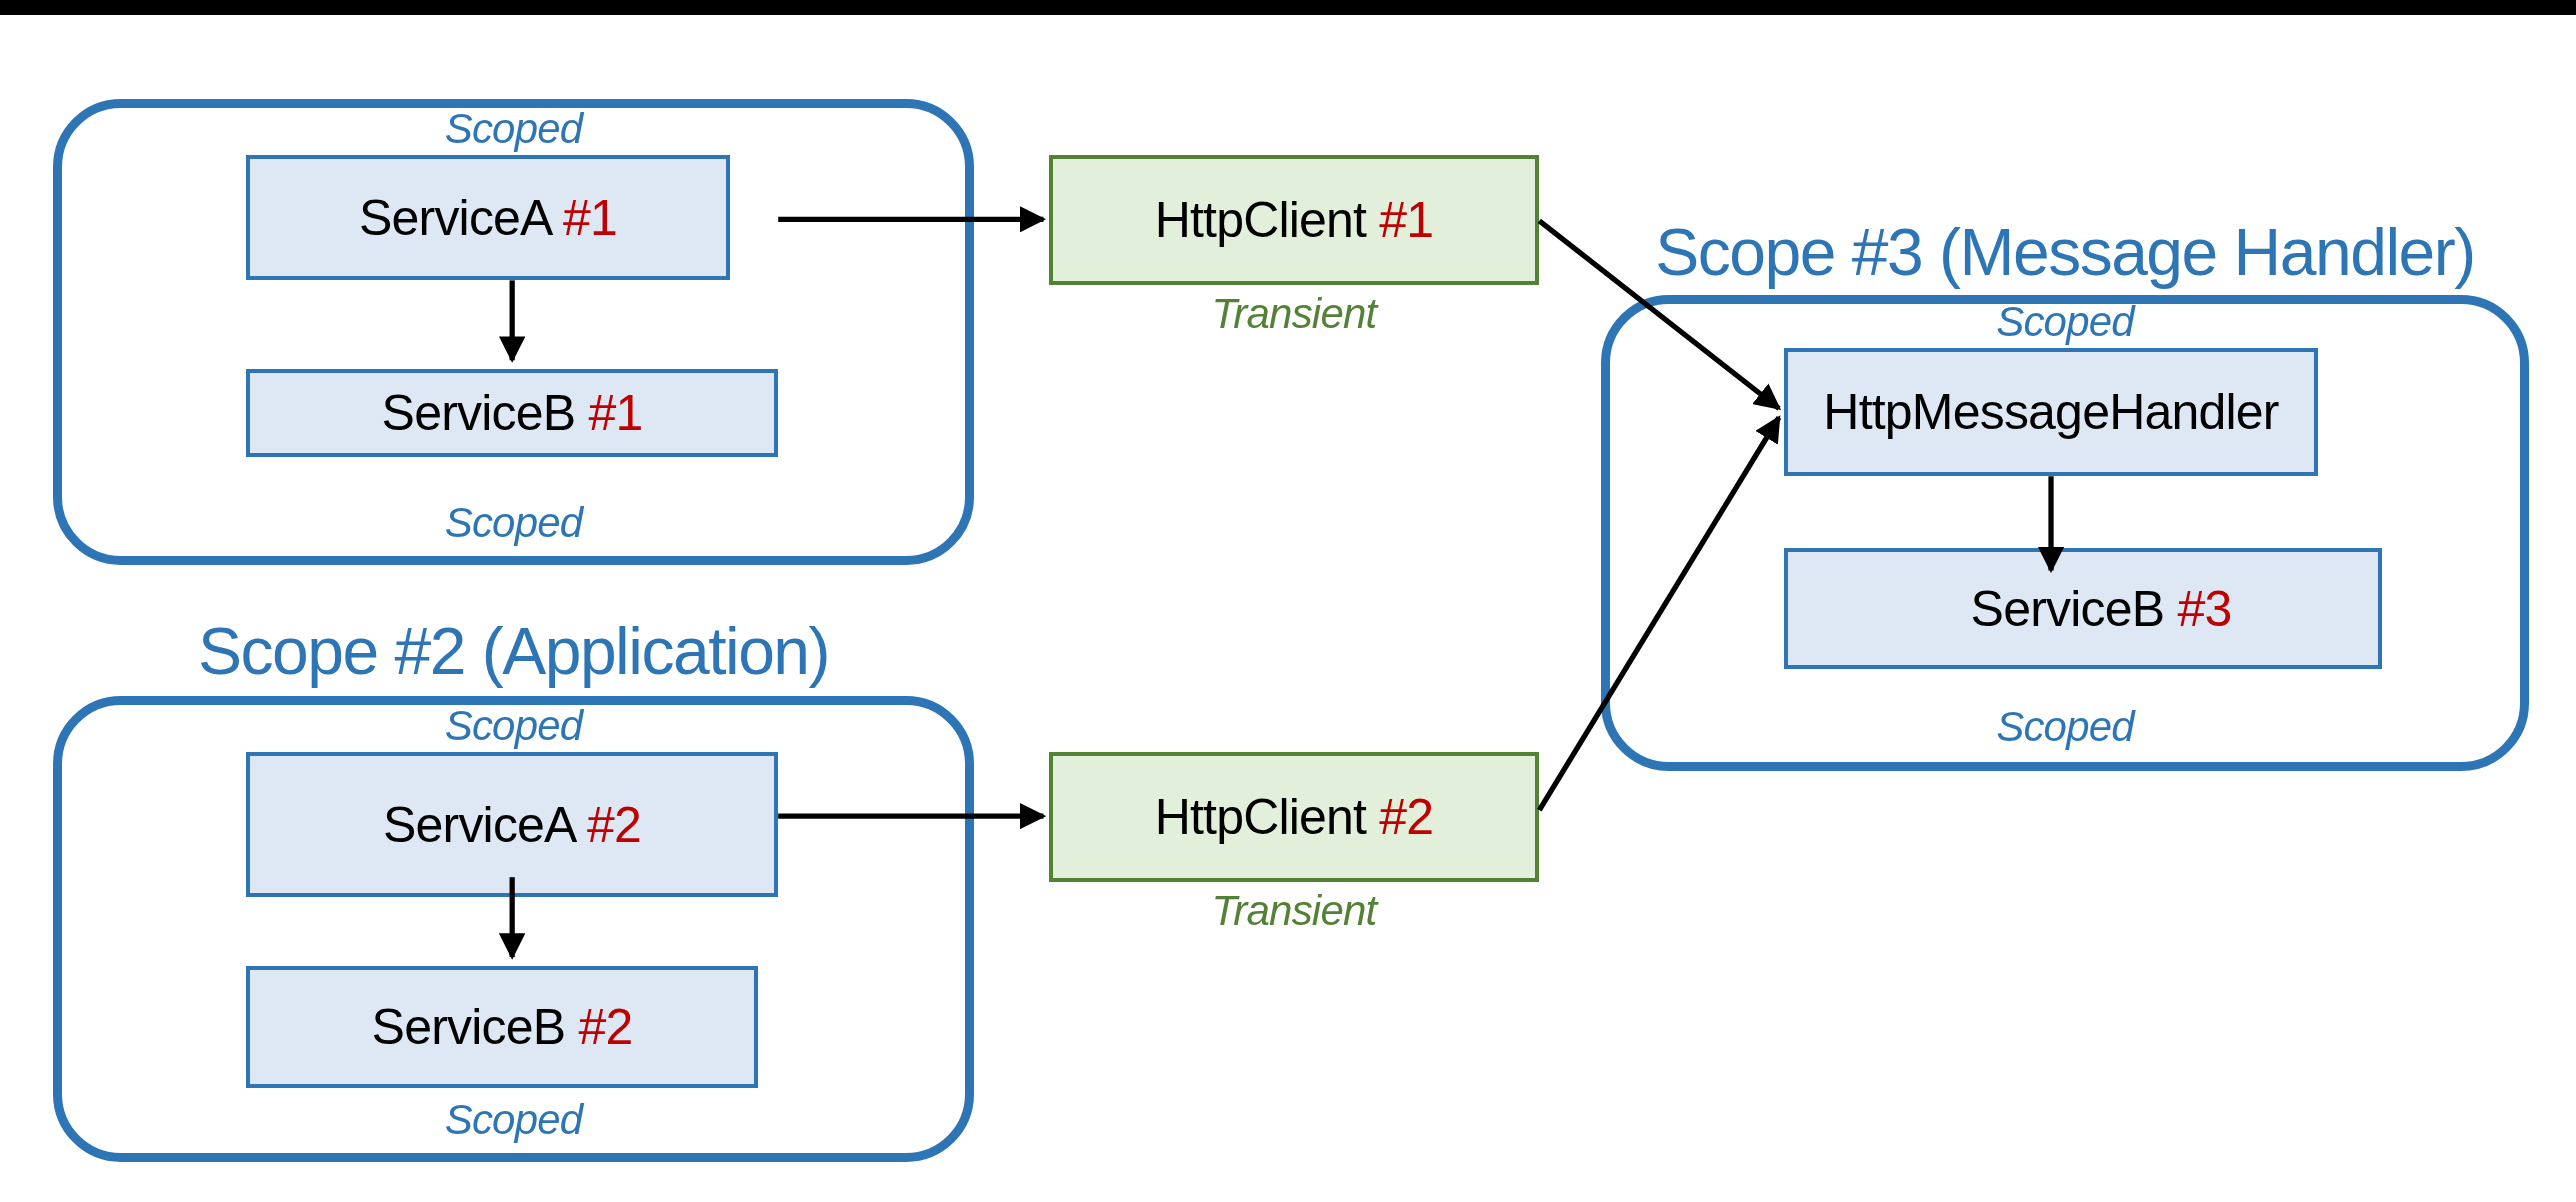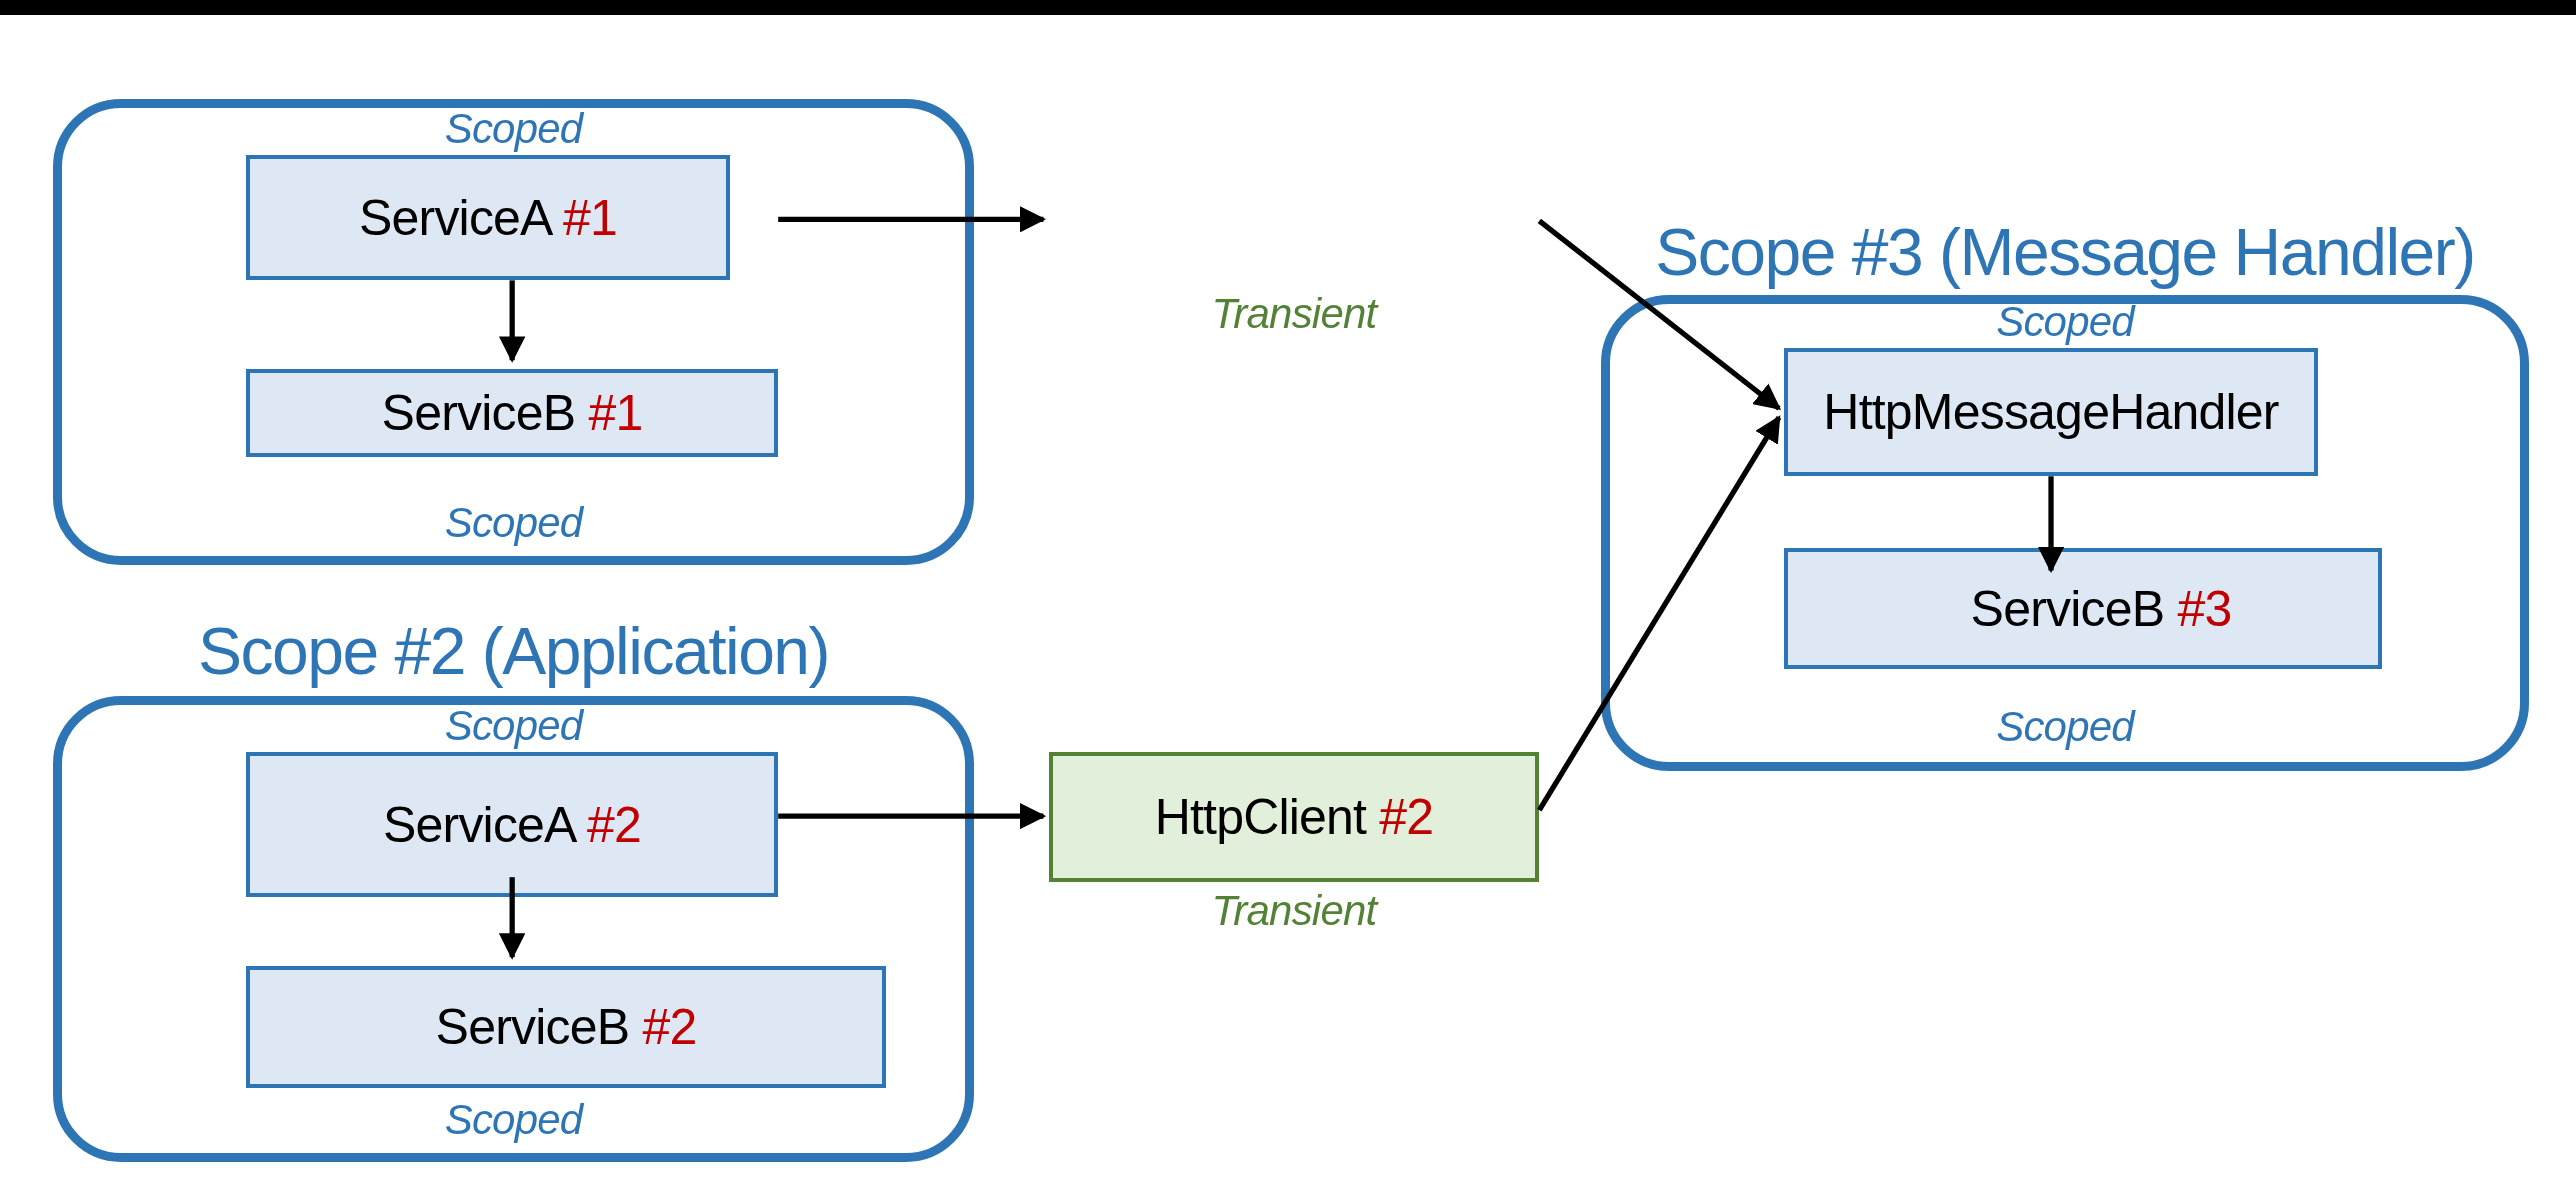--- a/index.html
+++ b/index.html
@@ -80,25 +80,28 @@
     <span class="box-label"><span>ServiceB</span> <span class="instance">#1</span></span>
   </div>
   <div class="abs sub-label" style="left:53px;top:498px;width:921px;height:50px;">Scoped</div>
 
   <div class="abs scope-title" style="left:53px;top:612px;width:921px;height:78px;">Scope #2 (Application)</div>
   <div class="scope-rect" style="left:53px;top:696px;width:921px;height:466px;"></div>
   <div class="abs sub-label" style="left:53px;top:701px;width:921px;height:50px;">Scoped</div>
   <div class="service-box" style="left:246px;top:752px;width:532px;height:145px;">
     <span class="box-label"><span>ServiceA</span> <span class="instance">#2</span></span>
   </div>
-  <div class="service-box" style="left:246px;top:966px;width:640px;height:122px;">
+  <div class="service-box" style="left:246px;top:966px;width:512px;height:122px;">
     <span class="box-label"><span>ServiceB</span> <span class="instance">#2</span></span>
   </div>
   <div class="abs sub-label" style="left:53px;top:1095px;width:921px;height:50px;">Scoped</div>
 
+  <div class="client-box" style="left:1049px;top:155px;width:490px;height:130px;">
+    <span class="box-label"><span>HttpClient</span> <span class="instance">#1</span></span>
+  </div>
   <div class="abs transient-label" style="left:1049px;top:290px;width:490px;height:48px;">Transient</div>
 
   <div class="client-box" style="left:1049px;top:752px;width:490px;height:130px;">
     <span class="box-label"><span>HttpClient</span> <span class="instance">#2</span></span>
   </div>
   <div class="abs transient-label" style="left:1049px;top:887px;width:490px;height:48px;">Transient</div>
 
   <div class="abs scope-title" style="left:1601px;top:213px;width:928px;height:78px;">Scope #3 (Message Handler)</div>
   <div class="scope-rect" style="left:1601px;top:295px;width:928px;height:476px;"></div>
   <div class="abs sub-label" style="left:1601px;top:298px;width:928px;height:48px;">Scoped</div>

